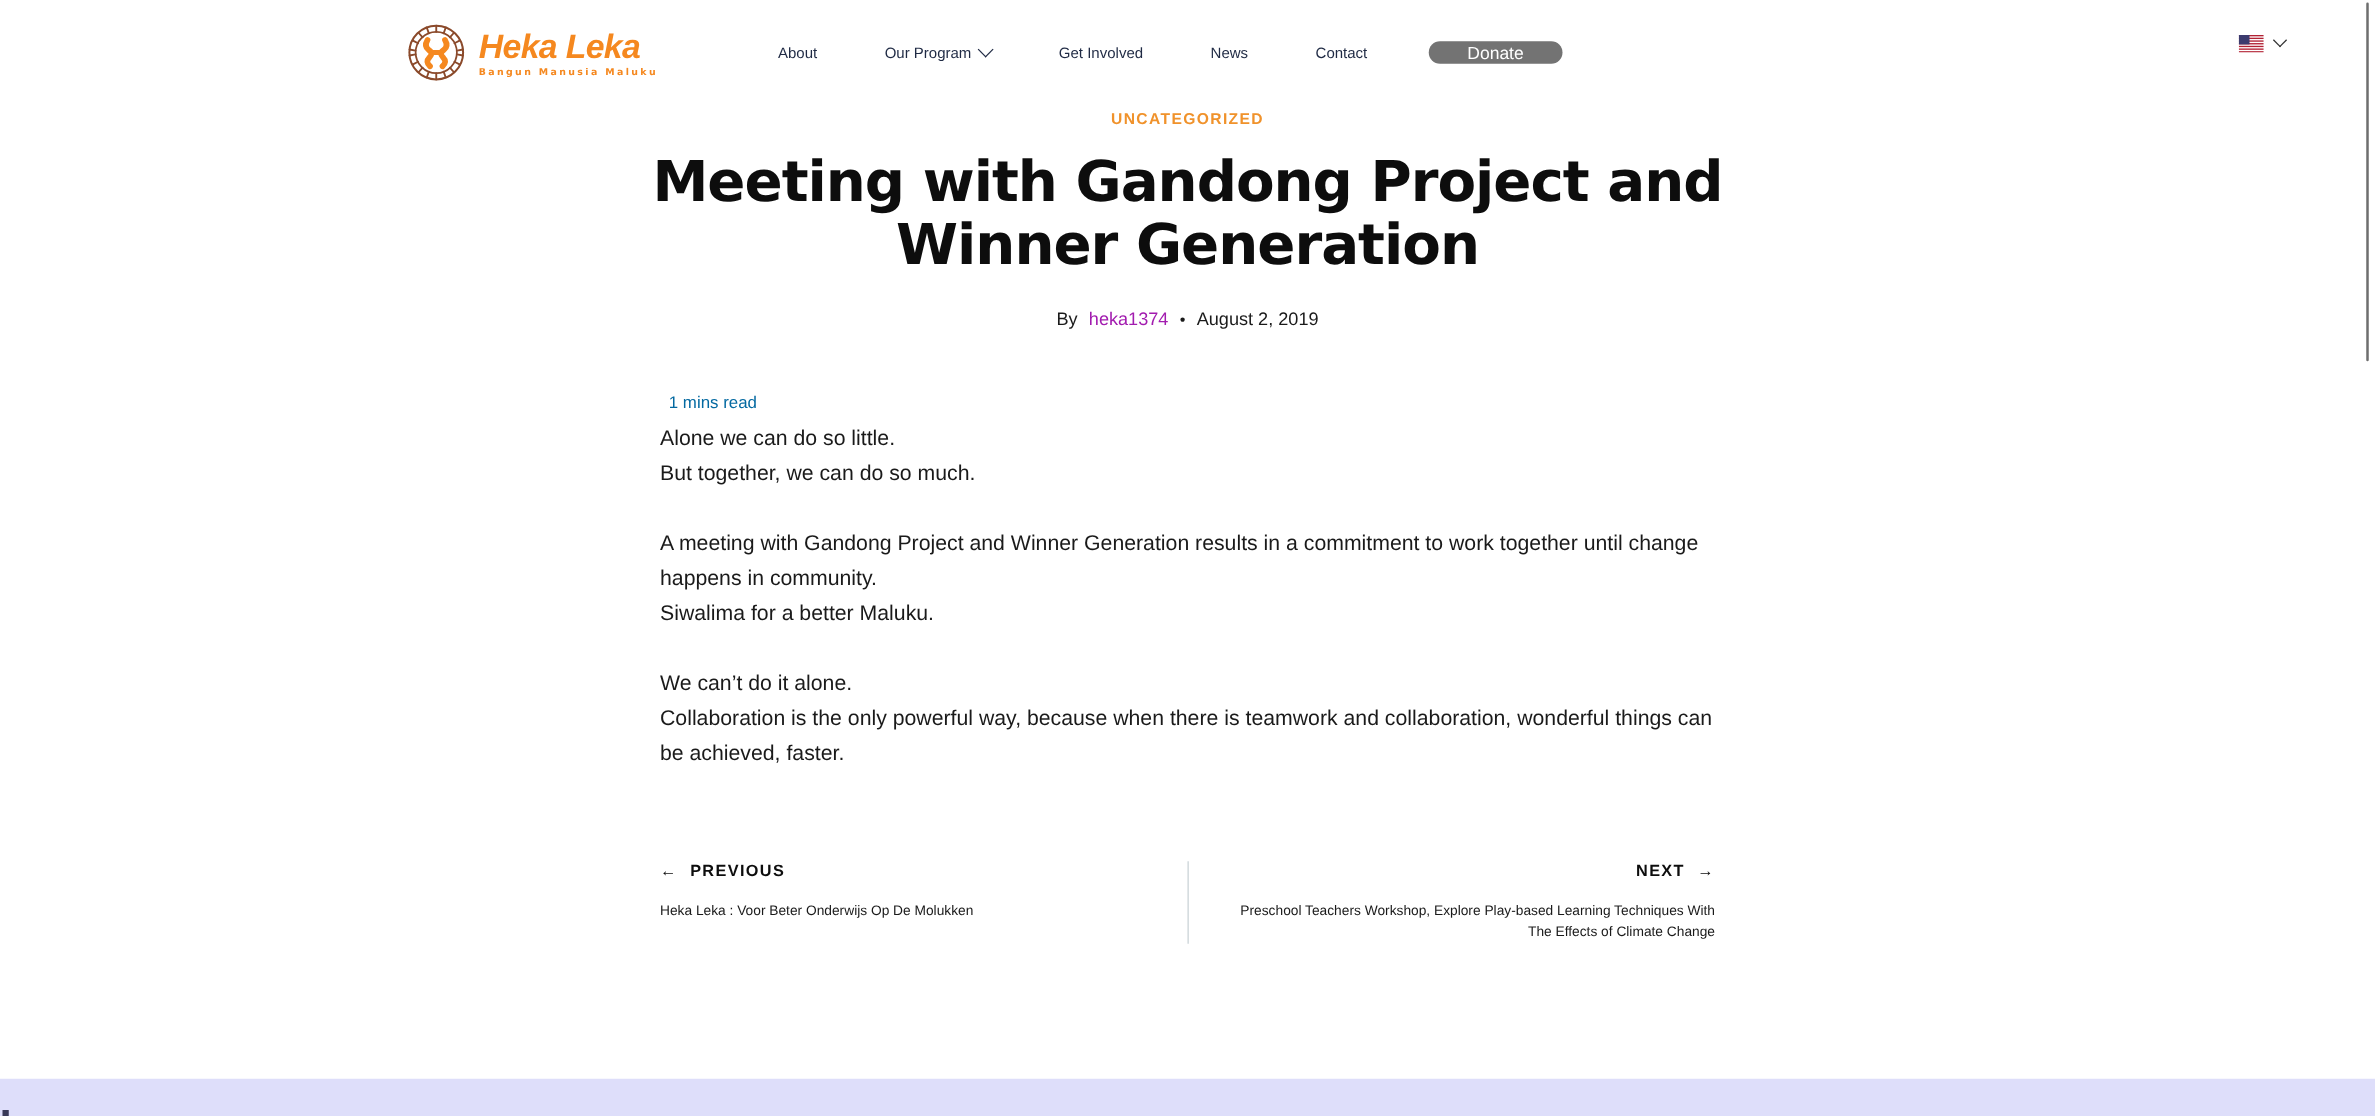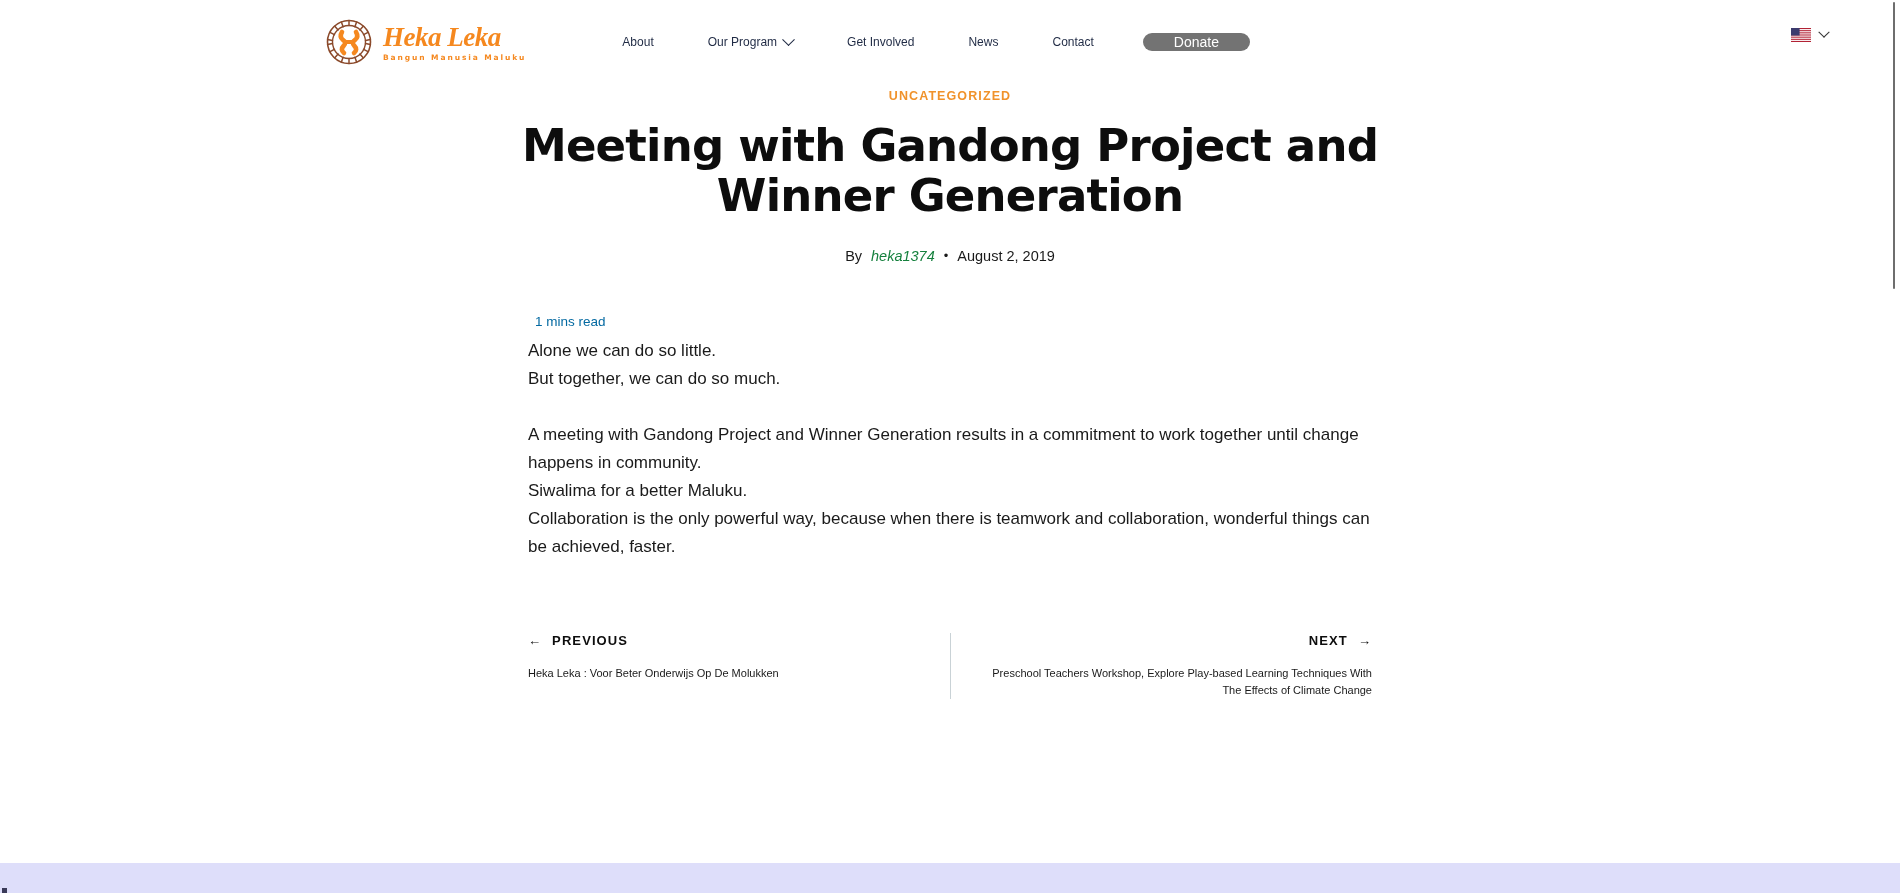--- a/index.html
+++ b/index.html
@@ -41,21 +41,21 @@
   }
 
   .brand-words {
     display: flex;
     flex-direction: column;
     justify-content: center;
     line-height: 1;
   }
 
   .brand-name {
-    font-family: Liberation Serif, serif;
+    font-family: Liberation Sans, sans-serif;
     font-size: 27px;
     font-weight: bold;
     font-style: italic;
     color: #F5881F;
     letter-spacing: -0.5px;
     line-height: 1.05;
   }
 
   .brand-tagline {
     font-family: "DejaVu Sans", sans-serif;
@@ -162,21 +162,21 @@
     margin-top: 26px;
     font-size: 14.5px;
     color: #1a1a1a;
     display: flex;
     justify-content: center;
     align-items: center;
     gap: 9px;
   }
 
   .byline .dot { font-size: 13px; line-height: 1; }
-  .byline a { color: #15803d; text-decoration: none; font-style: italic; }
+  .byline a { color: #a21caf; text-decoration: none; }
 
   
   .article-wrap {
     width: 844px;
     margin: 0 auto;
     padding-top: 50px;
   }
 
   .read-time {
     font-size: 13.5px;
@@ -368,20 +368,21 @@
 
 <div class="article-wrap">
 
   <div class="read-time">1 mins read</div>
 
   <div class="post-body">
     <p>Alone we can do so little.</p>
     <p>But together, we can do so much.</p>
     <p class="spacer-before">A meeting with Gandong Project and Winner Generation results in a commitment to work together until change happens in community.</p>
     <p>Siwalima for a better Maluku.</p>
+    <p class="spacer-before">We can’t do it alone.</p>
     <p>Collaboration is the only powerful way, because when there is teamwork and collaboration, wonderful things can be achieved, faster.</p>
   </div>
 
   <div class="post-nav">
 
     <div class="nav-cell prev">
       <div class="nav-kicker">
         <span>←</span>
         <span>PREVIOUS</span>
       </div>

